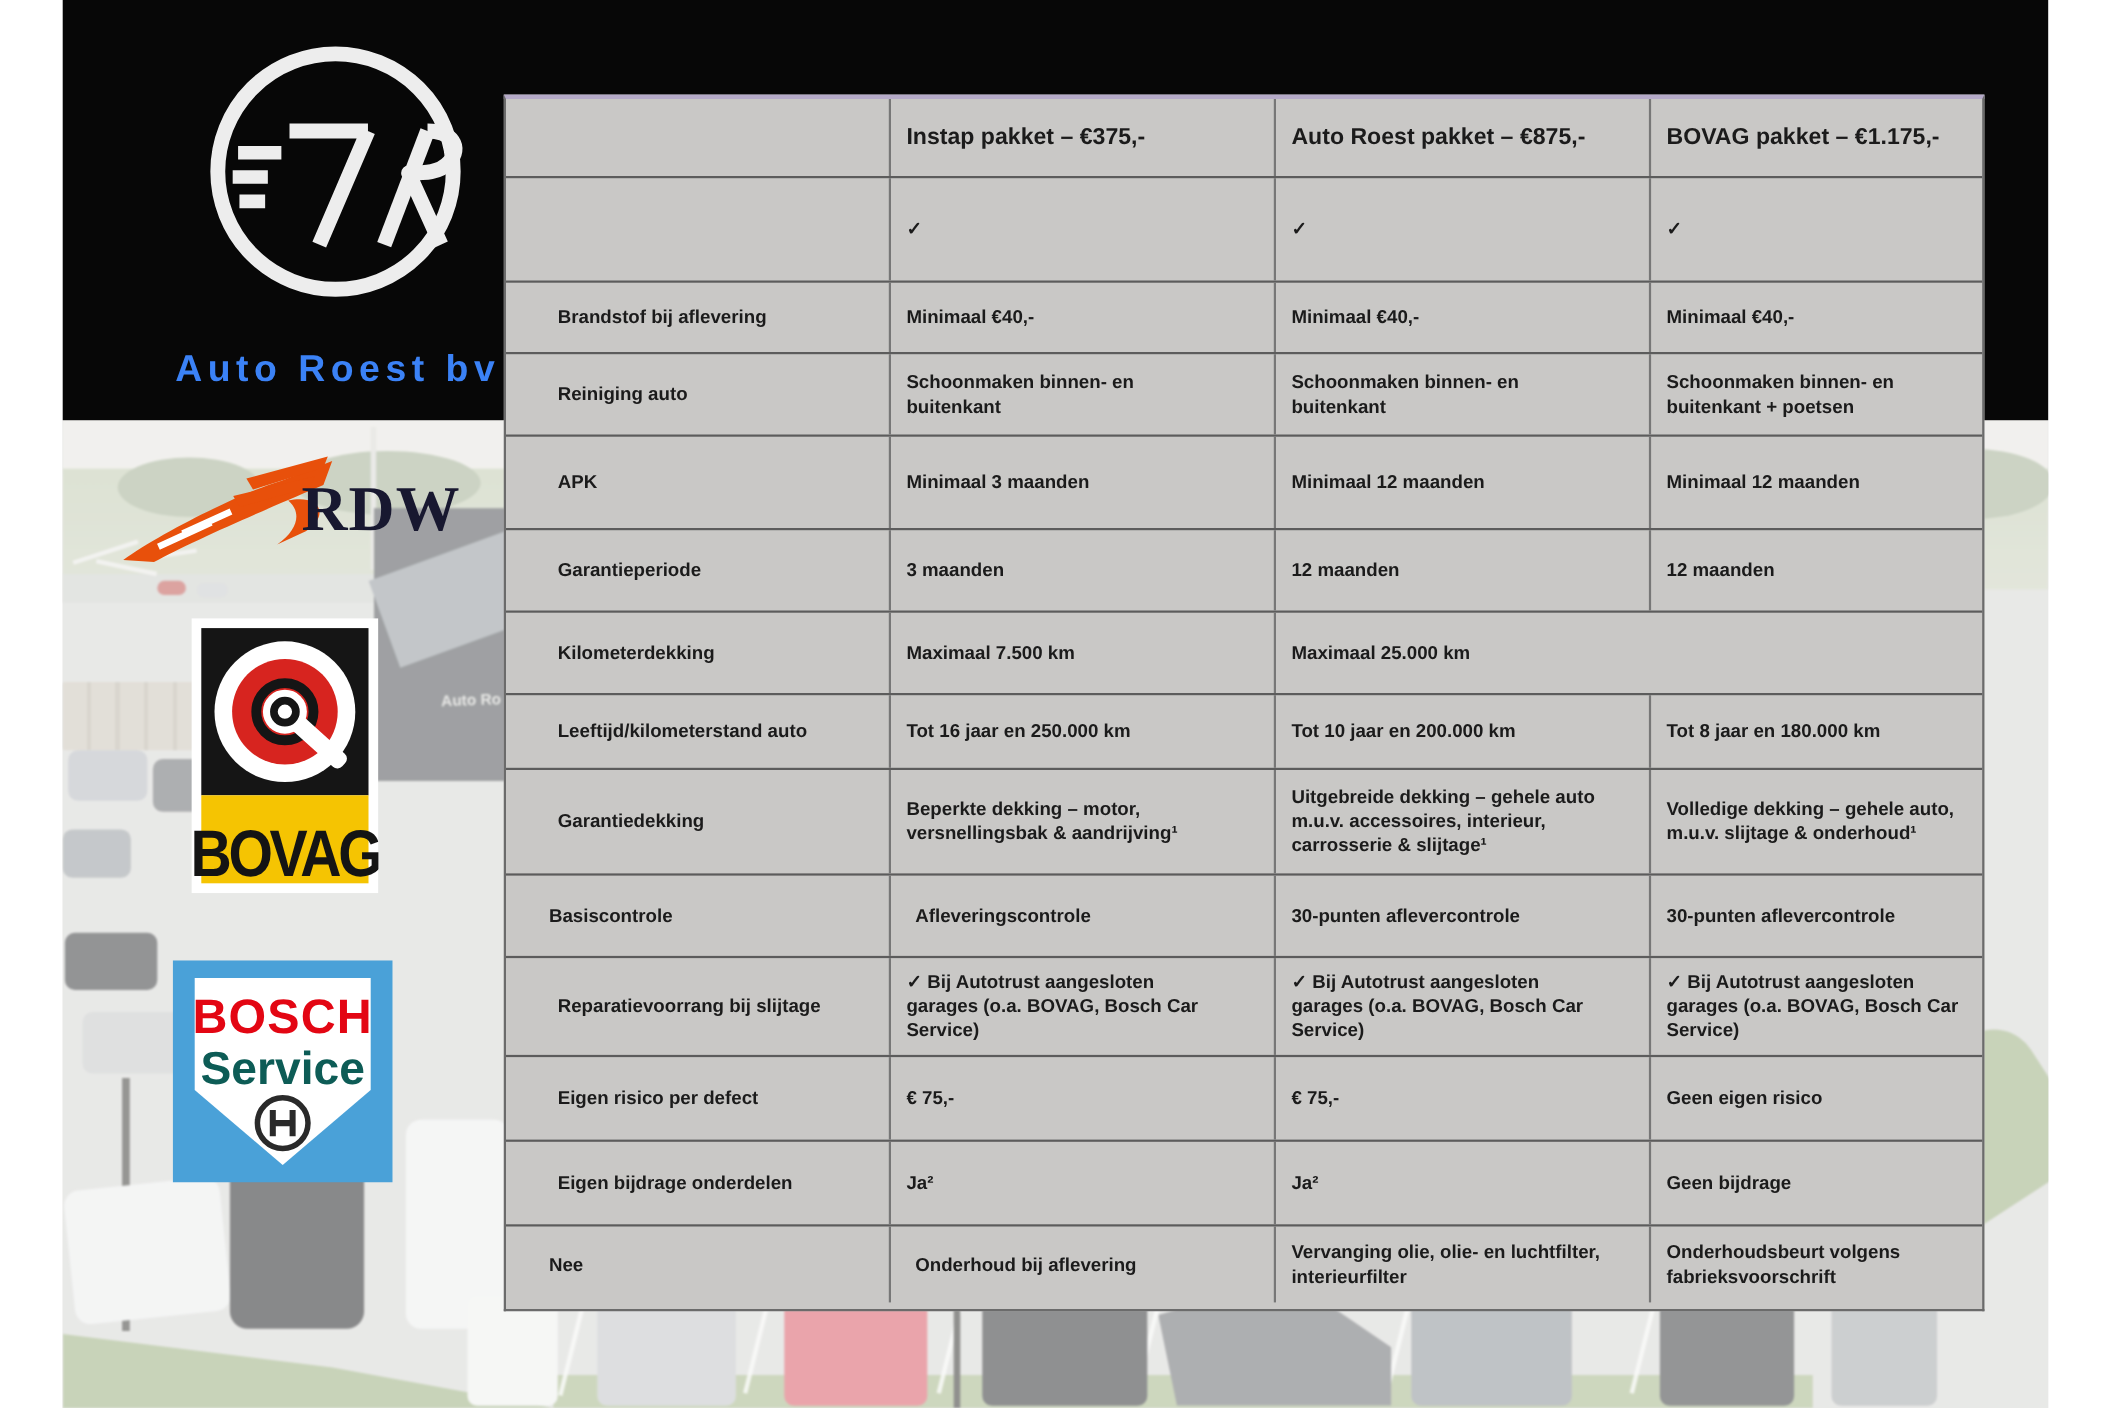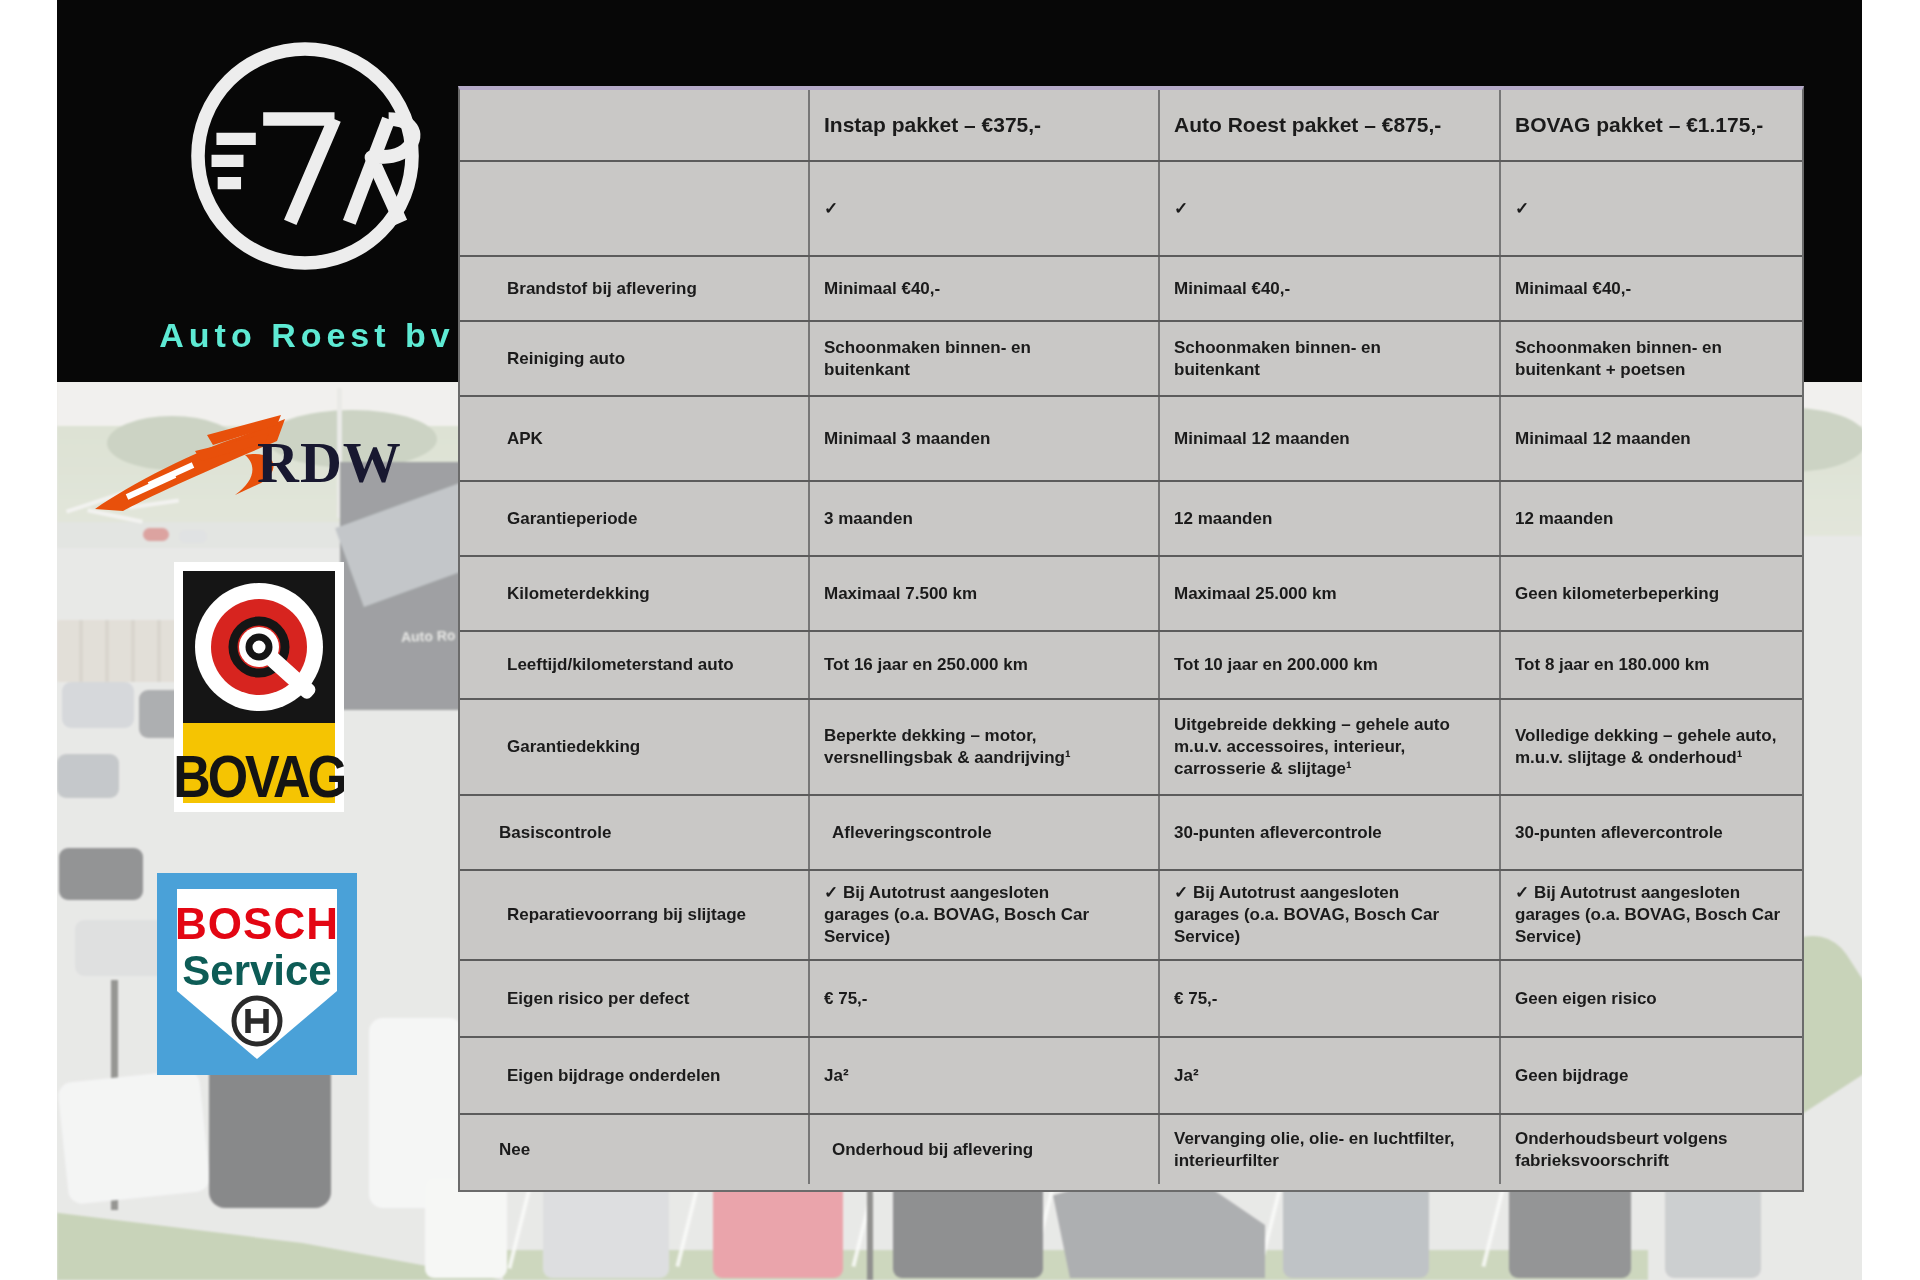--- a/index.html
+++ b/index.html
@@ -27,25 +27,25 @@
   .grassL{position:absolute;left:0;top:816px;width:446px;height:82px;background:#9cb27f;
           clip-path:polygon(0 18%,55% 55%,100% 100%,0 100%);}
   .grassB{position:absolute;left:446px;top:868px;width:1145px;height:30px;background:#a6b989;}
   .grassR{position:absolute;left:1560px;top:600px;width:270px;height:150px;background:#9cb180;border-radius:40px;transform:rotate(-33deg);}
   .tent{clip-path:polygon(8% 100%,0 30%,55% 0,100% 55%,100% 100%);border-radius:0;}
   .wash{position:absolute;inset:0;background:rgba(255,255,255,.44);}
 
   
   .black-bar{position:absolute;left:57px;top:0;width:1805px;height:382px;background:#070707;}
   .monogram{position:absolute;left:125px;top:33px;width:246px;height:246px;}
-  .brand{position:absolute;left:88px;top:316px;width:324px;text-align:center;color:#5eead4;
+  .brand{position:absolute;left:88px;top:316px;width:324px;text-align:center;color:#3b82f6;
          font-size:34px;font-weight:bold;letter-spacing:5px;white-space:nowrap;}
 
   
-  .rdw{position:absolute;left:89px;top:413px;width:312px;height:106px;text-align:center;}
+  .rdw{position:absolute;left:106px;top:413px;width:312px;height:106px;text-align:center;}
   .rdw svg{position:absolute;left:0;top:0;}
   .rdw .word{position:absolute;left:168px;top:16px;font-family:"Liberation Serif",serif;font-weight:bold;
              font-size:58px;color:#181830;letter-spacing:1px;}
   .bovag{position:absolute;left:174px;top:562px;width:170px;height:250px;}
   .bosch{position:absolute;left:157px;top:873px;width:200px;height:202px;}
 
   
   .pk-table{position:absolute;left:458px;top:86px;width:1346px;height:1106px;background:#c9c8c6;
             border:2px solid #6b6b6b;border-top:4px solid #b5aac8;color:#1b1b1b;}
   .trow{display:grid;grid-template-columns:323px 350px 341px 328px;}
@@ -217,21 +217,20 @@
       <div class="cell lab">Garantieperiode</div>
       <div class="cell">3 maanden</div>
       <div class="cell">12 maanden</div>
       <div class="cell">12 maanden</div>
     </div>
 
     <div class="trow row-5">
       <div class="cell lab">Kilometerdekking</div>
       <div class="cell">Maximaal 7.500 km</div>
       <div class="cell">Maximaal 25.000 km</div>
-      <div class="cell">Geen kilometerbeperking</div>
     </div>
 
     <div class="trow row-6">
       <div class="cell lab">Leeftijd/kilometerstand auto</div>
       <div class="cell">Tot 16 jaar en 250.000 km</div>
       <div class="cell">Tot 10 jaar en 200.000 km</div>
       <div class="cell">Tot 8 jaar en 180.000 km</div>
     </div>
 
     <div class="trow row-7">

